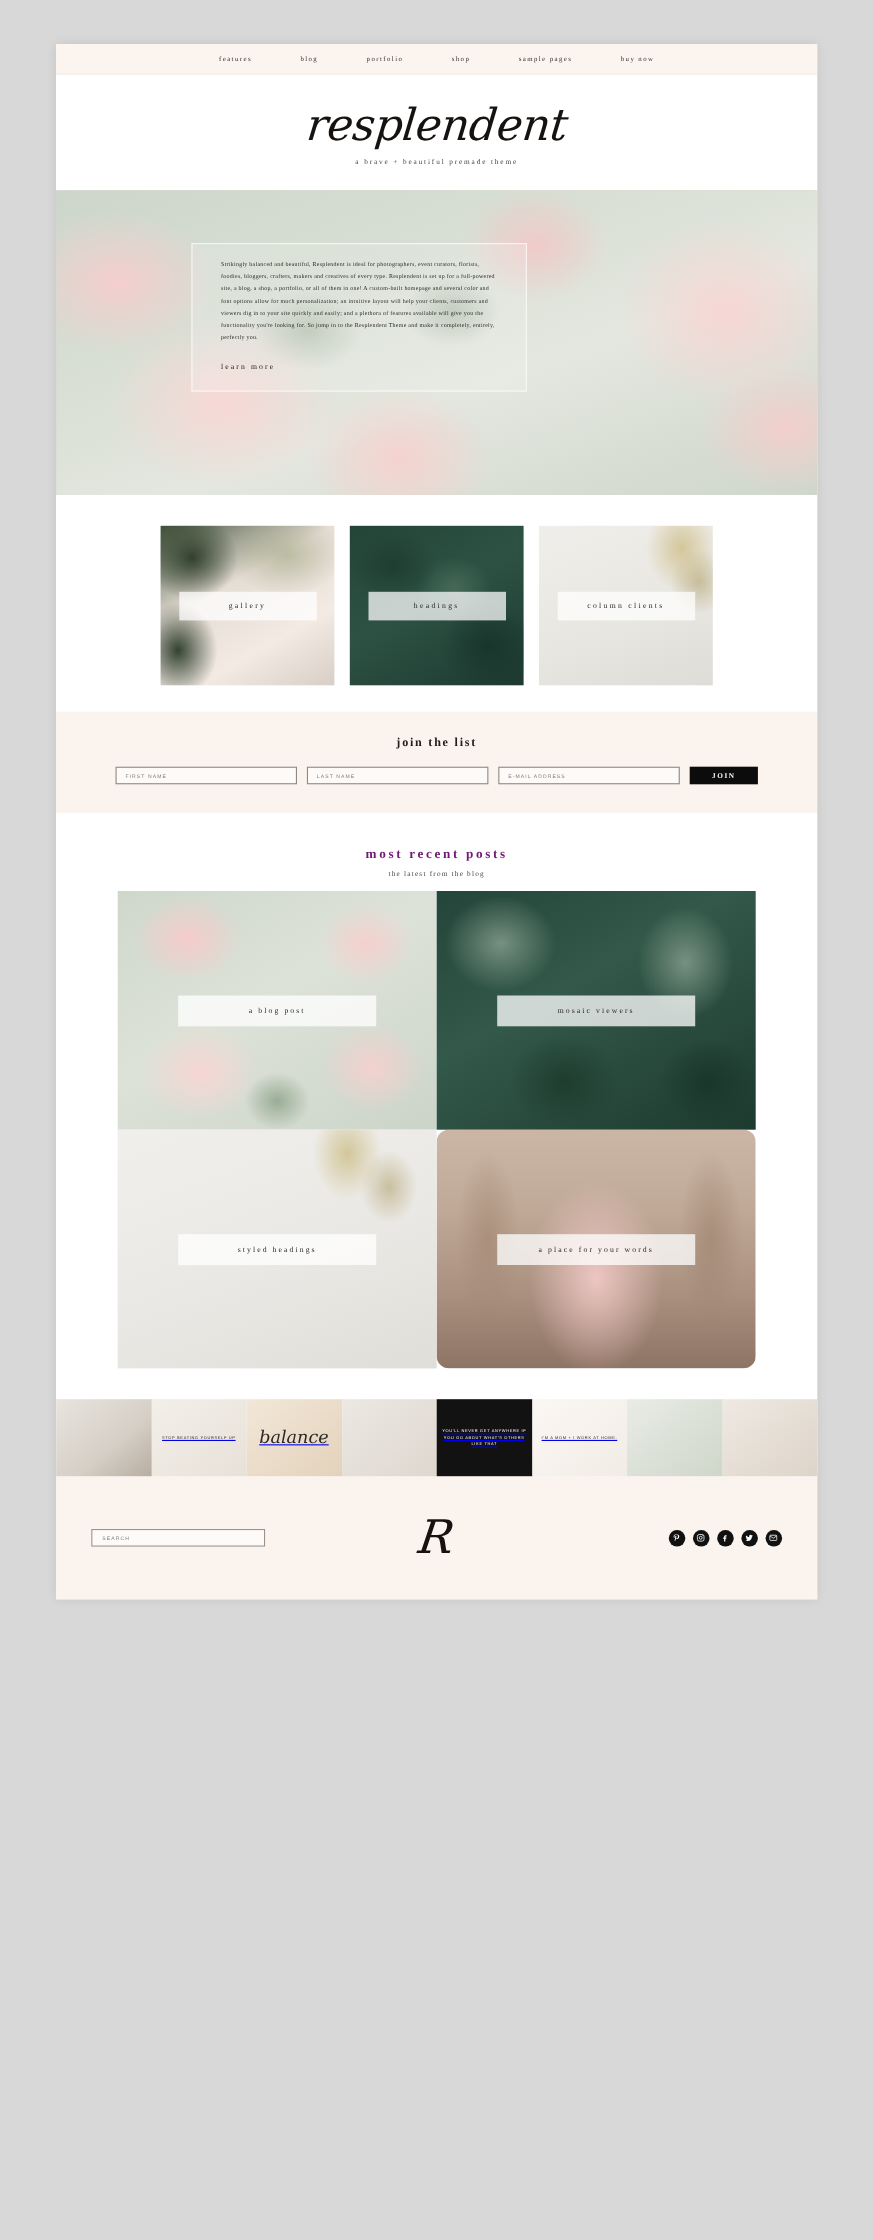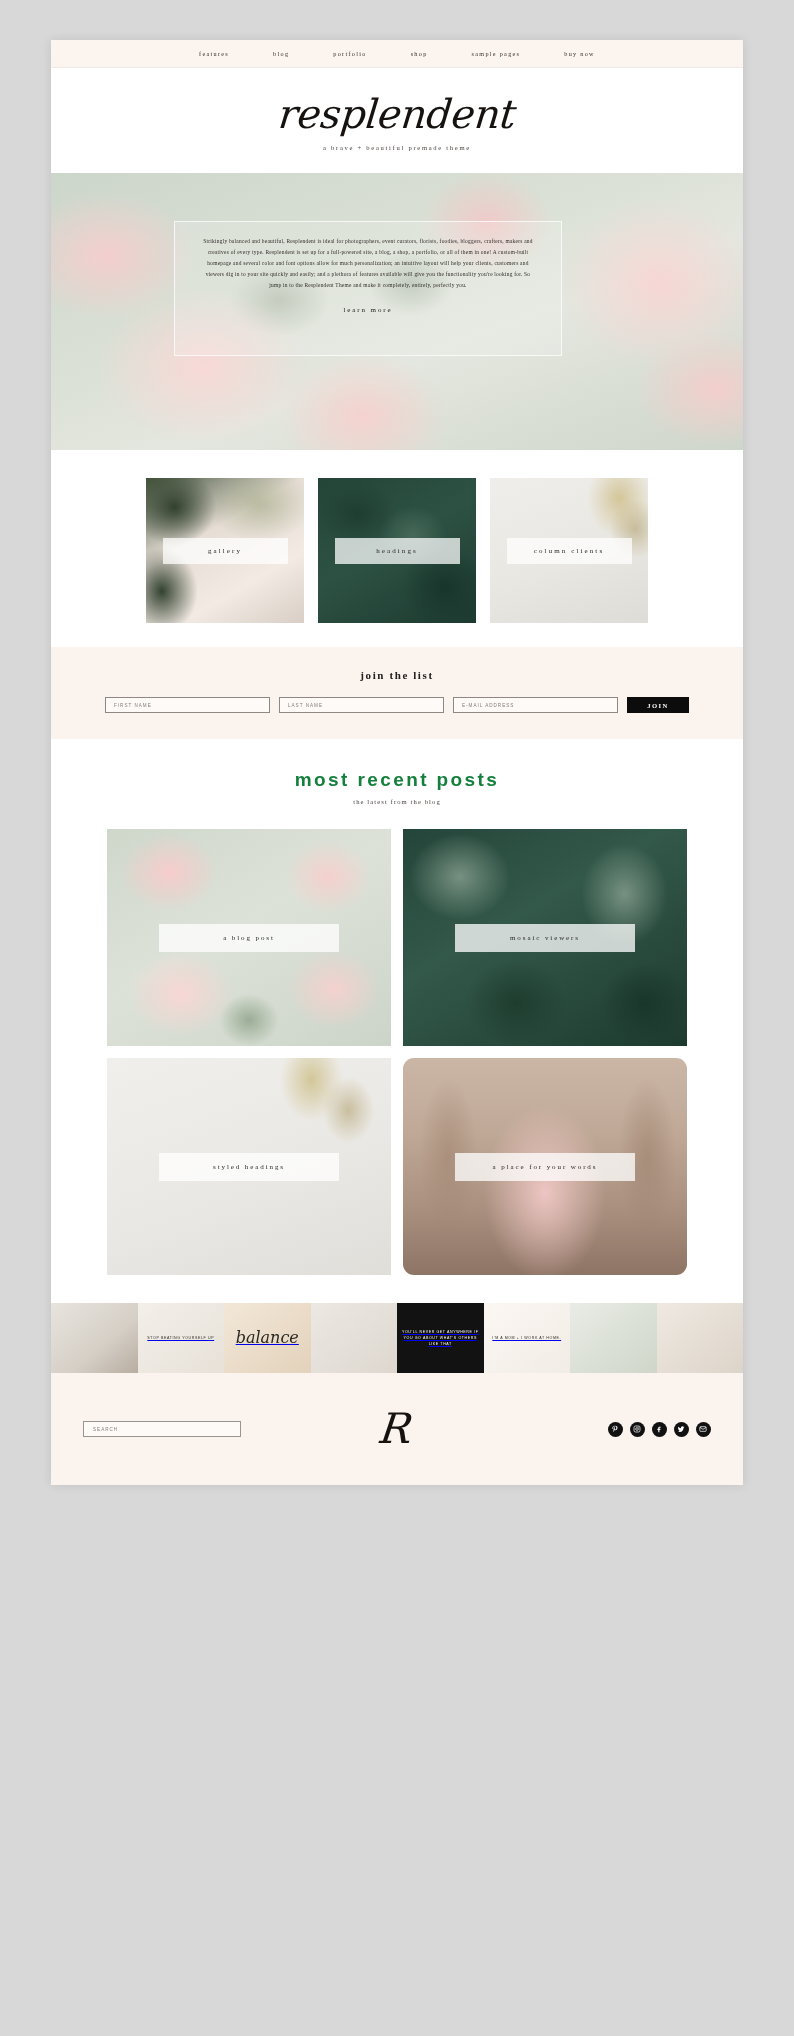--- a/index.html
+++ b/index.html
@@ -79,25 +79,25 @@
       radial-gradient(ellipse 90px 70px at 63% 18%, rgba(243,198,198,.85), rgba(243,198,198,0) 72%),
       radial-gradient(ellipse 140px 120px at 88% 40%, rgba(248,214,212,.95), rgba(248,214,212,0) 70%),
       radial-gradient(ellipse 110px 80px at 96% 78%, rgba(246,205,203,.9), rgba(246,205,203,0) 72%),
       radial-gradient(ellipse 70px 50px at 33% 46%, rgba(157,170,149,.55), rgba(157,170,149,0) 72%),
       radial-gradient(ellipse 60px 45px at 52% 40%, rgba(140,158,136,.45), rgba(140,158,136,0) 72%),
       linear-gradient(160deg, #cdd6cb 0%, #d9dfd4 35%, #e4e7df 60%, #cfd6cb 100%);
   }
   .hero-box {
     position: absolute;
     left: 123px; top: 48px;
-    width: 388px; height: 135px;
+    width: 305px; height: 135px;
     border: 1px solid rgba(255,255,255,.75);
     background: rgba(255,255,255,.17);
     padding: 14px 26px 0 26px;
-    text-align: center;
+    text-align: left;
   }
   .hero-copy {
     font-family: "Liberation Serif", serif;
     font-size: 5.4px;
     line-height: 2.05;
     letter-spacing: .25px;
     color: #2e2a27;
   }
   .hero-cta {
     margin-top: 15px;
@@ -197,38 +197,37 @@
     cursor: pointer;
   }
 
   
   .blog {
     background: #ffffff;
     padding: 30px 0 28px 0;
     text-align: center;
   }
   .blog-title {
-    font-family: Liberation Sans, sans-serif;
-    font-size: 19px;
+    font-family: Liberation Serif, serif;
+    font-size: 12px;
     letter-spacing: 2.4px;
-    color: #15803d;
+    color: #701a75;
   }
   .blog-sub {
     margin-top: 7px;
     font-family: "Liberation Serif", serif;
     font-size: 6.6px;
     letter-spacing: 1.1px;
     color: #4b4542;
   }
   .blog-grid {
-    margin: 24px auto 0 auto;
+    margin: 12px auto 0 auto;
     width: 580px;
     display: grid;
     grid-template-columns: 1fr 1fr;
-    gap: 12px;
   }
   .post {
     position: relative;
     height: 217px;
     overflow: hidden;
     display: flex; align-items: center; justify-content: center;
   }
   .post-1 {
     background:
       radial-gradient(ellipse 70px 55px at 22% 20%, rgba(248,203,203,.95), rgba(248,203,203,0) 70%),

